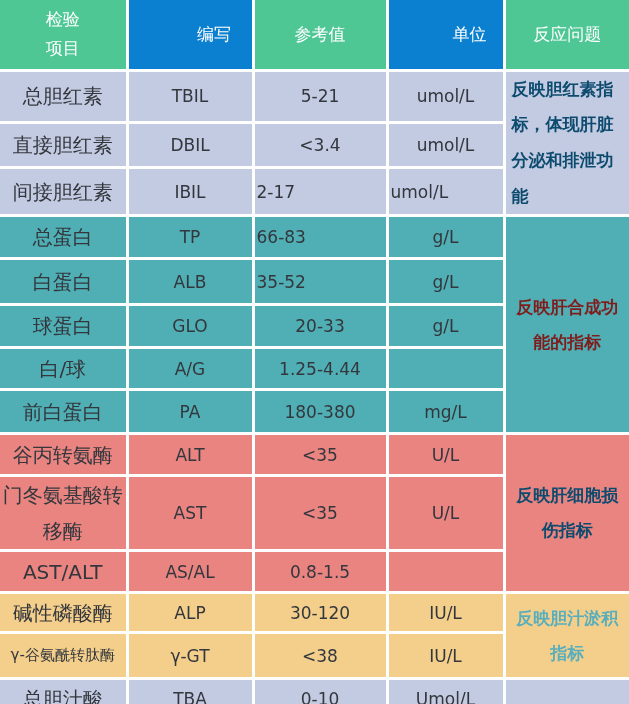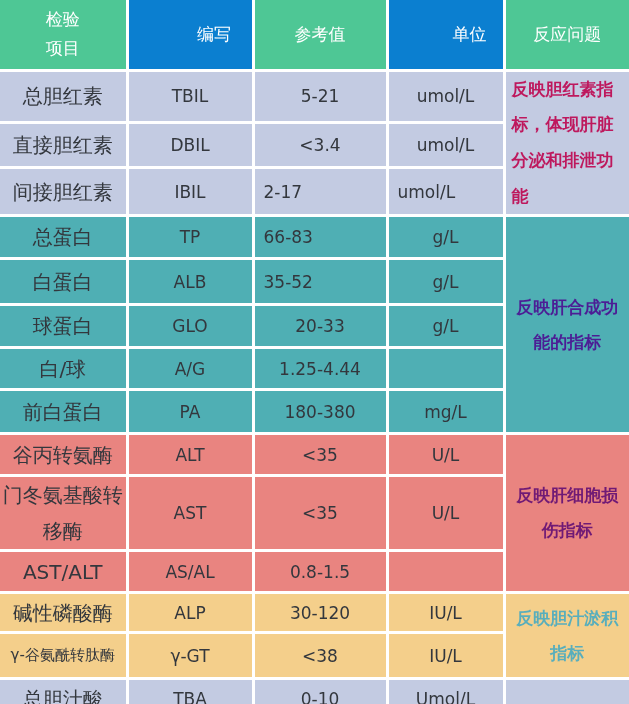--- a/index.html
+++ b/index.html
@@ -19,25 +19,25 @@
   .edge-r{border-right:0;}
   thead th{color:#ffffff;font-weight:400;line-height:1.7;white-space:pre-line;font-size:17px;}
   .hg{background:#4ec795;}
   .hb{background:#0b7fd0;padding-left:48px;}
   .bg-lav td{background:#c3cbe2;}
   .bg-teal td{background:#4fafb4;margin-left:44px;}
   .bg-sal td{background:#e98480;}
   .bg-yel td{background:#f4cf8b;}
   .item{font-size:20px;white-space:pre-line;line-height:1.8;padding:0 2px;}
   .fit{font-size:15px;padding:0 1px;}
-  .al{text-align:left;padding-left:9px;}
+  .al{text-align:left;padding-left:2px;}
   .ann{font-weight:bold;line-height:2.05;padding:0 6px;}
-  .ann-red{color:#be185d;text-align:left;line-height:2.1;font-size:17px;}
-  .ann-orange{color:#4c1d95;}
-  .ann-blue{color:#701a75;margin-left:45px;}
+  .ann-red{color:#0c4a6e;text-align:left;line-height:2.1;font-size:17px;}
+  .ann-orange{color:#7f1d1d;}
+  .ann-blue{color:#0c4a6e;margin-left:45px;}
   .ann-teal{color:#58aebc;}
 </style>
 </head>
 <body>
 
 <table>
   <colgroup>
     <col style="width:127px">
       <col style="width:126px">
       <col style="width:134px">

